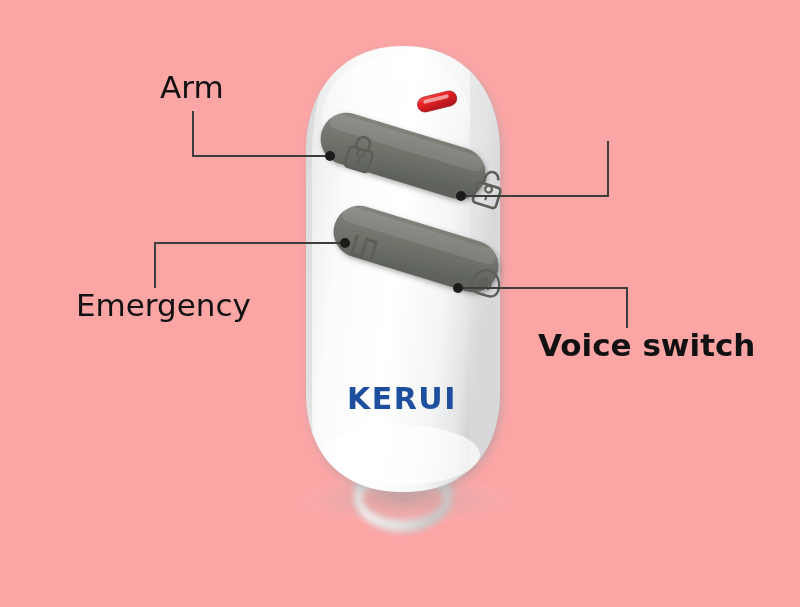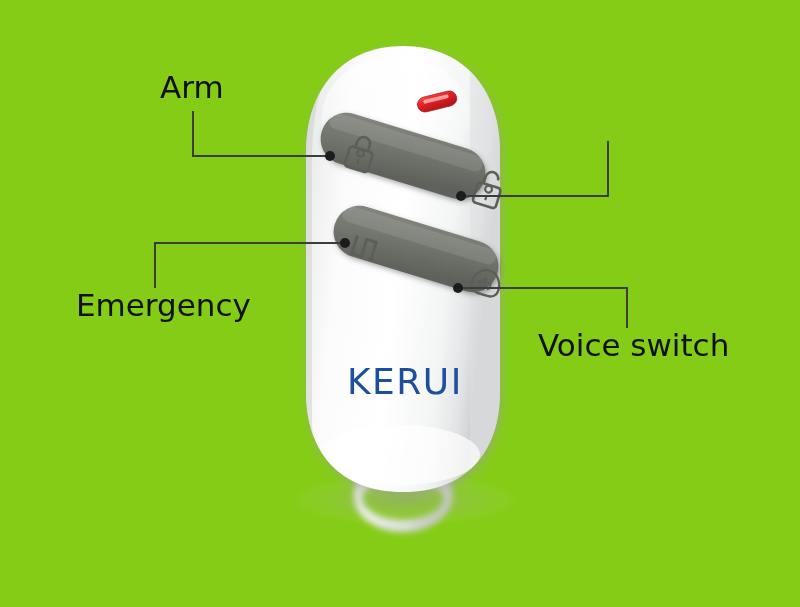--- a/index.html
+++ b/index.html
@@ -7,21 +7,21 @@
     padding: 0;
     background: #ffffff;
   }
   body {
     font-family: "DejaVu Sans", "Liberation Sans", sans-serif;
   }
   #stage {
     position: relative;
     width: 800px;
     height: 607px;
-    background: #84cc16;
+    background: #fca5a5;
     overflow: hidden;
   }
   #diagram-svg {
     position: absolute;
     left: 0;
     top: 0;
     width: 800px;
     height: 607px;
   }
   .callout-label {
@@ -45,28 +45,28 @@
   .lbl-emergency {
     left: 76px;
     top: 290px;
     font-size: 31px;
     font-weight: 400;
   }
   .lbl-voice {
     left: 538px;
     top: 330px;
     font-size: 31px;
-    font-weight: 400;
+    font-weight: 700;
   }
   .brand-text {
     position: absolute;
     left: 347px;
-    top: 364px;
-    font-size: 36px;
-    font-weight: 400;
+    top: 384px;
+    font-size: 30px;
+    font-weight: 700;
     letter-spacing: 1.5px;
     color: #1d4f9e;
     line-height: 1;
   }
 </style>
 </head>
 <body>
 
 <div id="stage">
 

